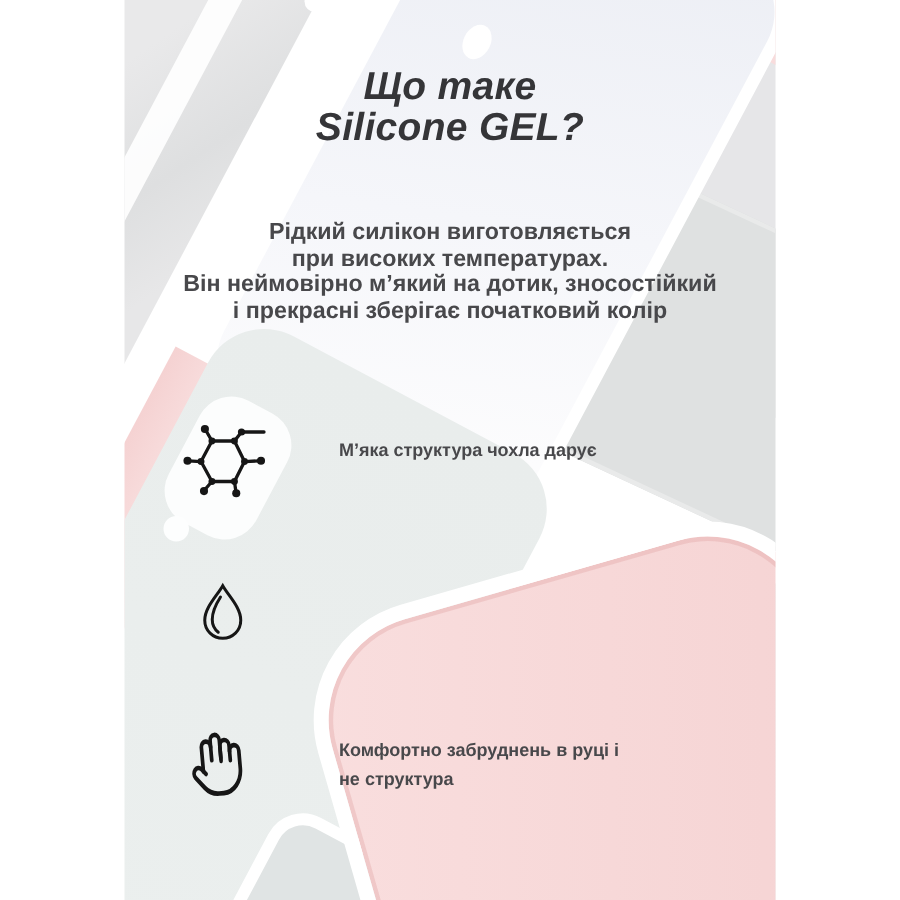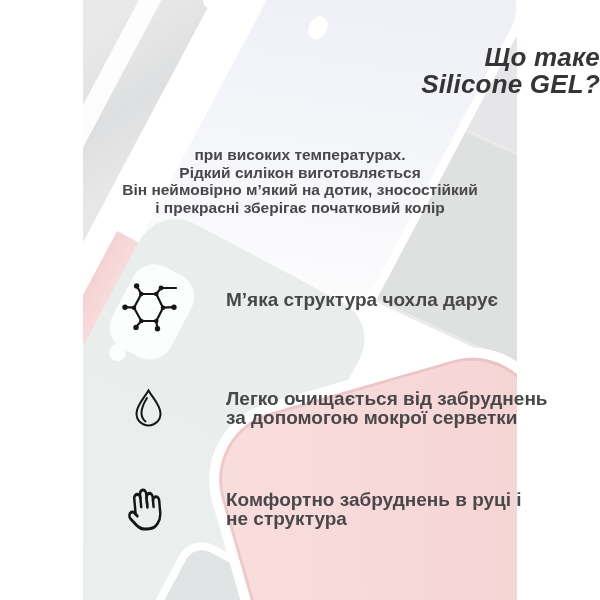--- a/index.html
+++ b/index.html
@@ -31,25 +31,25 @@
   .white-plate{left:36px;top:266px;width:66px;height:92px;border-radius:24px;transform:rotate(28deg);background:#fcfdfd;}
   .plate-dot{left:26px;top:344px;width:17px;height:17px;border-radius:50%;background:#fdfefe;}
   .br-wedge{left:360px;top:420px;width:200px;height:260px;transform:rotate(28deg);
     background:linear-gradient(#e7eaea,#eef1f0);}
   .small-gray-case{left:70px;top:560px;width:130px;height:110px;border-radius:26px;transform:rotate(28deg);
     background:#e0e4e4;border:8px solid #fff;}
   .big-pink-case{left:150px;top:370px;width:330px;height:340px;border-radius:80px;transform:rotate(-16deg);
     background:linear-gradient(105deg,#f9dede,#f5d2d2);border:10px solid #ffffff;
     box-shadow:inset 0 0 0 3px rgba(224,160,160,.35);}
   
-  .title{position:absolute;left:0;right:0;top:44px;text-align:right;
+  .title{position:absolute;left:0;right:0;top:44px;text-align:center;
     font-style:italic;font-weight:800;font-size:26px;line-height:27px;letter-spacing:.2px;color:#353538;}
   .intro{position:absolute;left:0;right:0;top:146px;text-align:center;
     font-size:15.5px;line-height:17.5px;font-weight:600;color:#48484b;}
-  .feature-text{position:absolute;left:226px;font-size:19px;line-height:18.5px;font-weight:600;color:#48484b;}
+  .feature-text{position:absolute;left:226px;font-size:12px;line-height:18.5px;font-weight:600;color:#48484b;}
   .ft-1{top:291px;} .ft-2{top:390px;} .ft-3{top:491px;}
   .icon{position:absolute;}
   .icon-molecule{left:122px;top:283px;}
   .icon-drop{left:133px;top:388px;}
   .icon-hand{left:126px;top:486px;}
   svg{display:block;}
 </style>
 </head>
 <body>
 
@@ -75,22 +75,22 @@
     <div class="shape small-gray-case"></div>
     <div class="shape big-pink-case"></div>
   </div>
 
   <div class="title">
     <div>Що таке</div>
     <div>Silicone GEL?</div>
   </div>
 
   <div class="intro">
+    <div>Рідкий силікон виготовляється</div>
     <div>при високих температурах.</div>
-    <div>Рідкий силікон виготовляється</div>
     <div>Він неймовірно м’який на дотик, зносостійкий</div>
     <div>і прекрасні зберігає початковий колір</div>
   </div>
 
   <div class="icon icon-molecule">
     <svg width="56" height="50" viewBox="0 0 56 50" fill="none" stroke="#161616" stroke-width="2.2" stroke-linecap="round" stroke-linejoin="round">
       <path d="M19.3 11 L34.3 11 L41 24.7 L34.3 38 L19.3 38 L12 24.7 Z"></path>
       <path d="M19.3 11 L15 3.5"></path>
       <path d="M34.3 11 L39 5 L54 5"></path>
       <path d="M12 24.7 L3.5 24.2"></path>
@@ -116,24 +116,20 @@
   <div class="feature-text ft-1">
     <div>М’яка структура чохла дарує</div>
   </div>
 
   <div class="icon icon-drop">
     <svg width="31" height="40" viewBox="0 0 31 40" fill="none" stroke="#161616" stroke-width="2" stroke-linecap="round">
       <path d="M15.5 2.5 C 11.5 9.5, 3.5 17, 3.5 25.5 C 3.5 32.4 8.9 37.5 15.5 37.5 C 22.1 37.5 27.5 32.4 27.5 25.5 C 27.5 17 19.5 9.5 15.5 2.5 Z"></path>
       <path d="M14 10 C 10.5 15.5, 8.5 19.5, 8.5 25 C 8.5 28.5 10 31.5 12.5 33.5"></path>
     </svg>
   </div>
-  <div class="feature-text ft-2">
-    <div>Легко очищається від забруднень</div>
-    <div>за допомогою мокрої серветки</div>
-  </div>
 
   <div class="icon icon-hand">
     <svg width="37" height="47" viewBox="0 0 24 24" preserveAspectRatio="none" fill="none" stroke="#161616" stroke-width="1.6" stroke-linecap="round" stroke-linejoin="round" style="transform:rotate(-5deg)">
       <path d="M18 11V6a2 2 0 0 0-4 0v5"></path>
       <path d="M14 10V4a2 2 0 0 0-4 0v2"></path>
       <path d="M10 10.5V6a2 2 0 0 0-4 0v8"></path>
       <path d="M18 8a2 2 0 1 1 4 0v6a8 8 0 0 1-8 8h-2c-2.8 0-4.5-.86-5.99-2.34l-3.6-3.6a2 2 0 0 1 2.83-2.82L7 15"></path>
     </svg>
   </div>
   <div class="feature-text ft-3">

